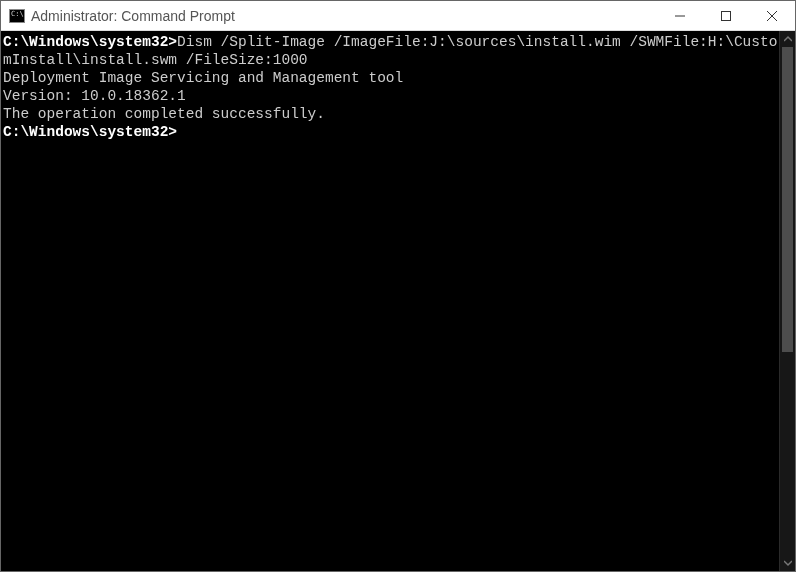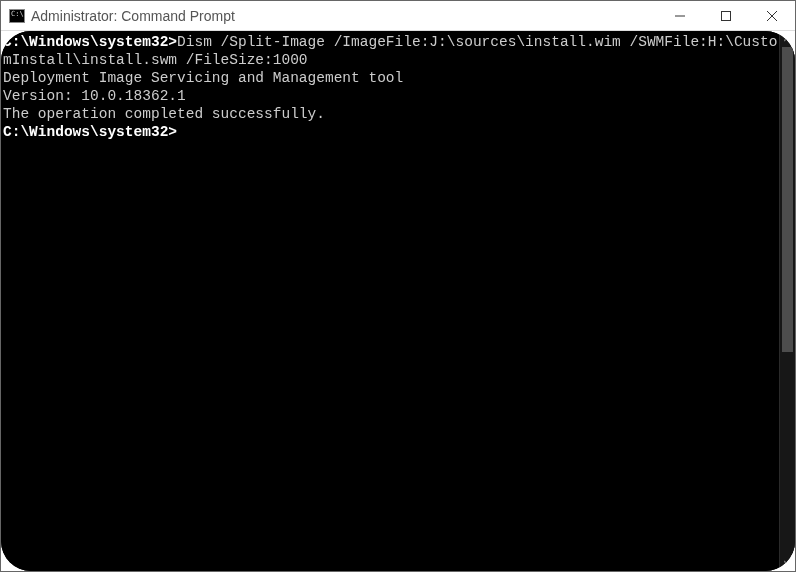--- a/index.html
+++ b/index.html
@@ -70,21 +70,20 @@
     }
     .window-control svg {
       width: 10px;
       height: 10px;
     }
     .terminal-wrap {
       flex: 1;
       display: flex;
       background: #000;
       overflow: hidden;
-      border-radius: 30px;
     }
     .terminal {
       flex: 1;
       background: #000;
       color: #ccc;
       font-family: Consolas, "Courier New", monospace;
       font-size: 14.5px;
       line-height: 18px;
       padding: 2px 0 4px 2px;
       white-space: pre-wrap;

